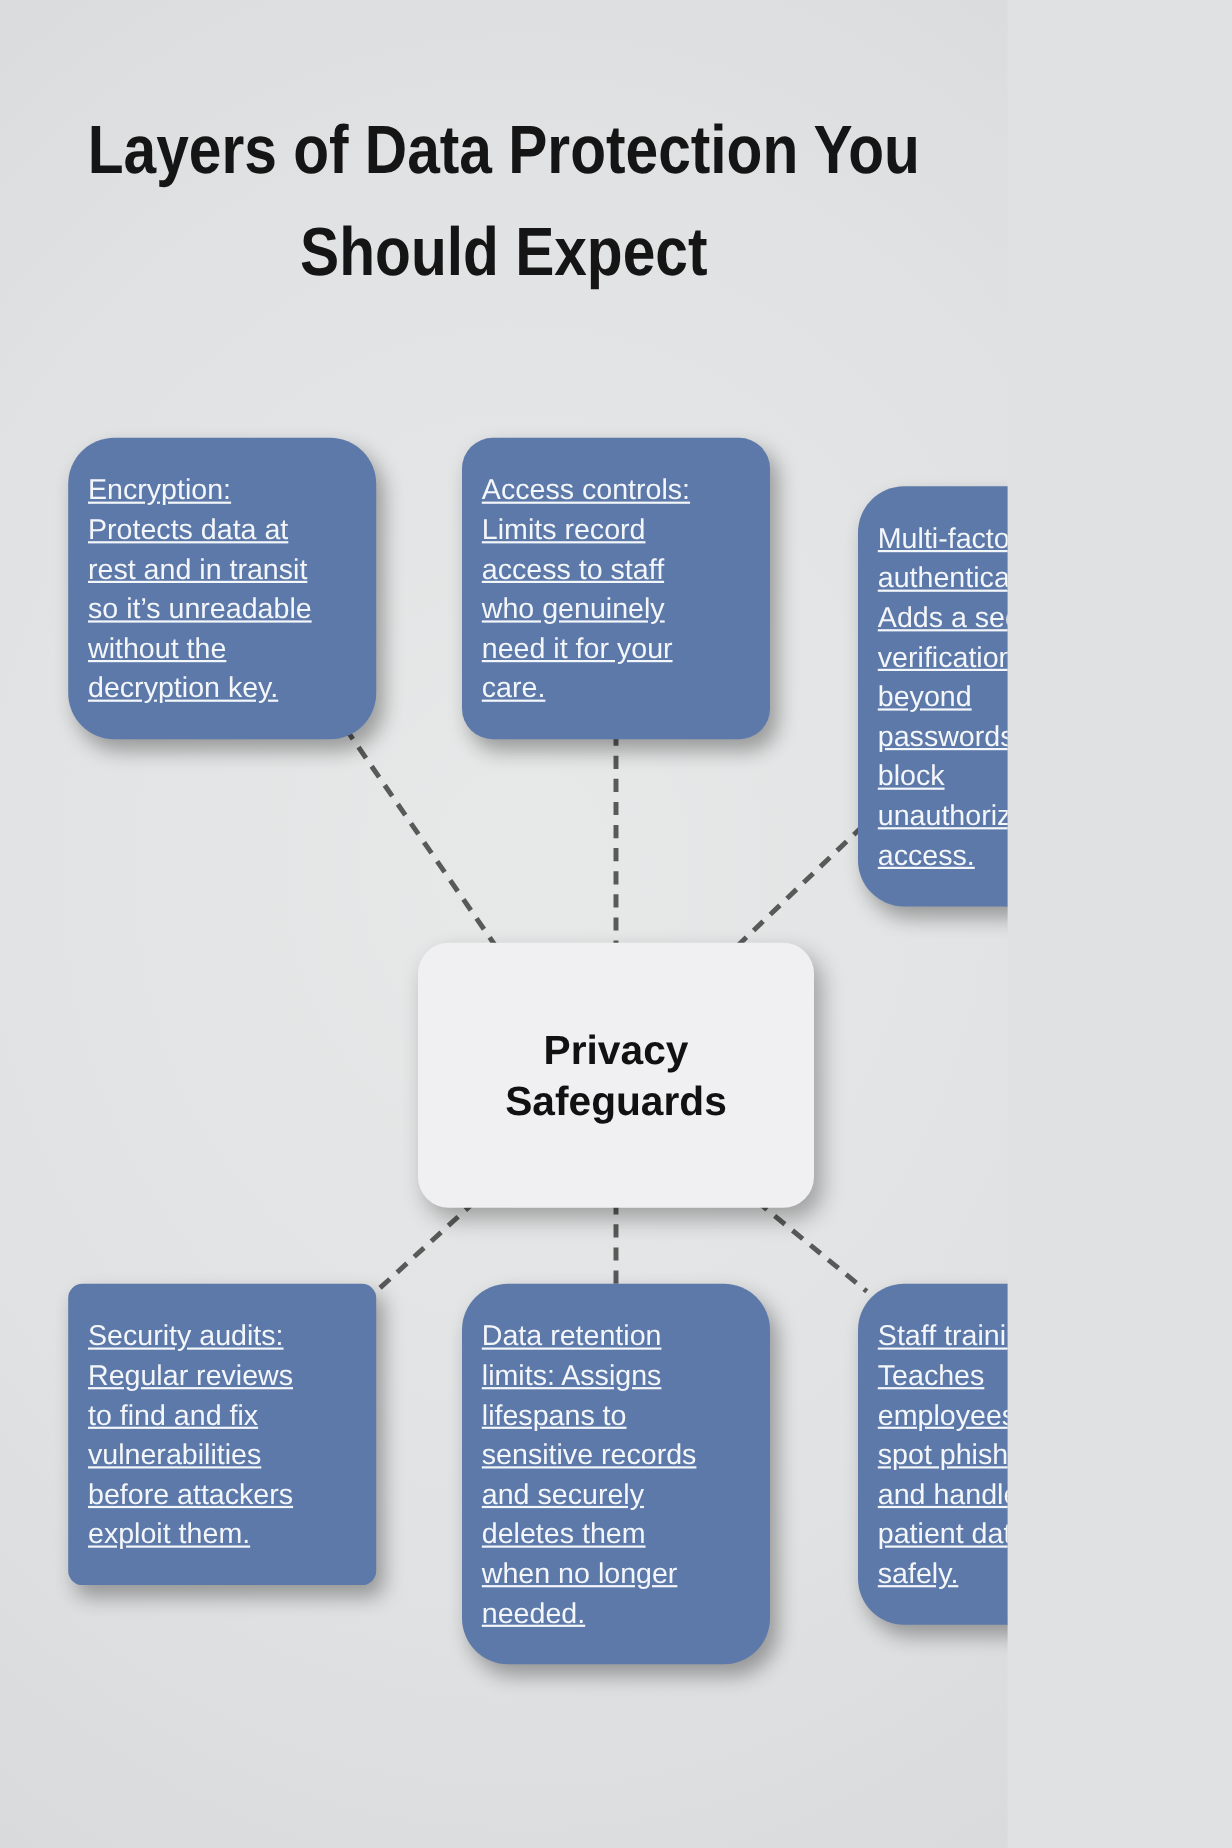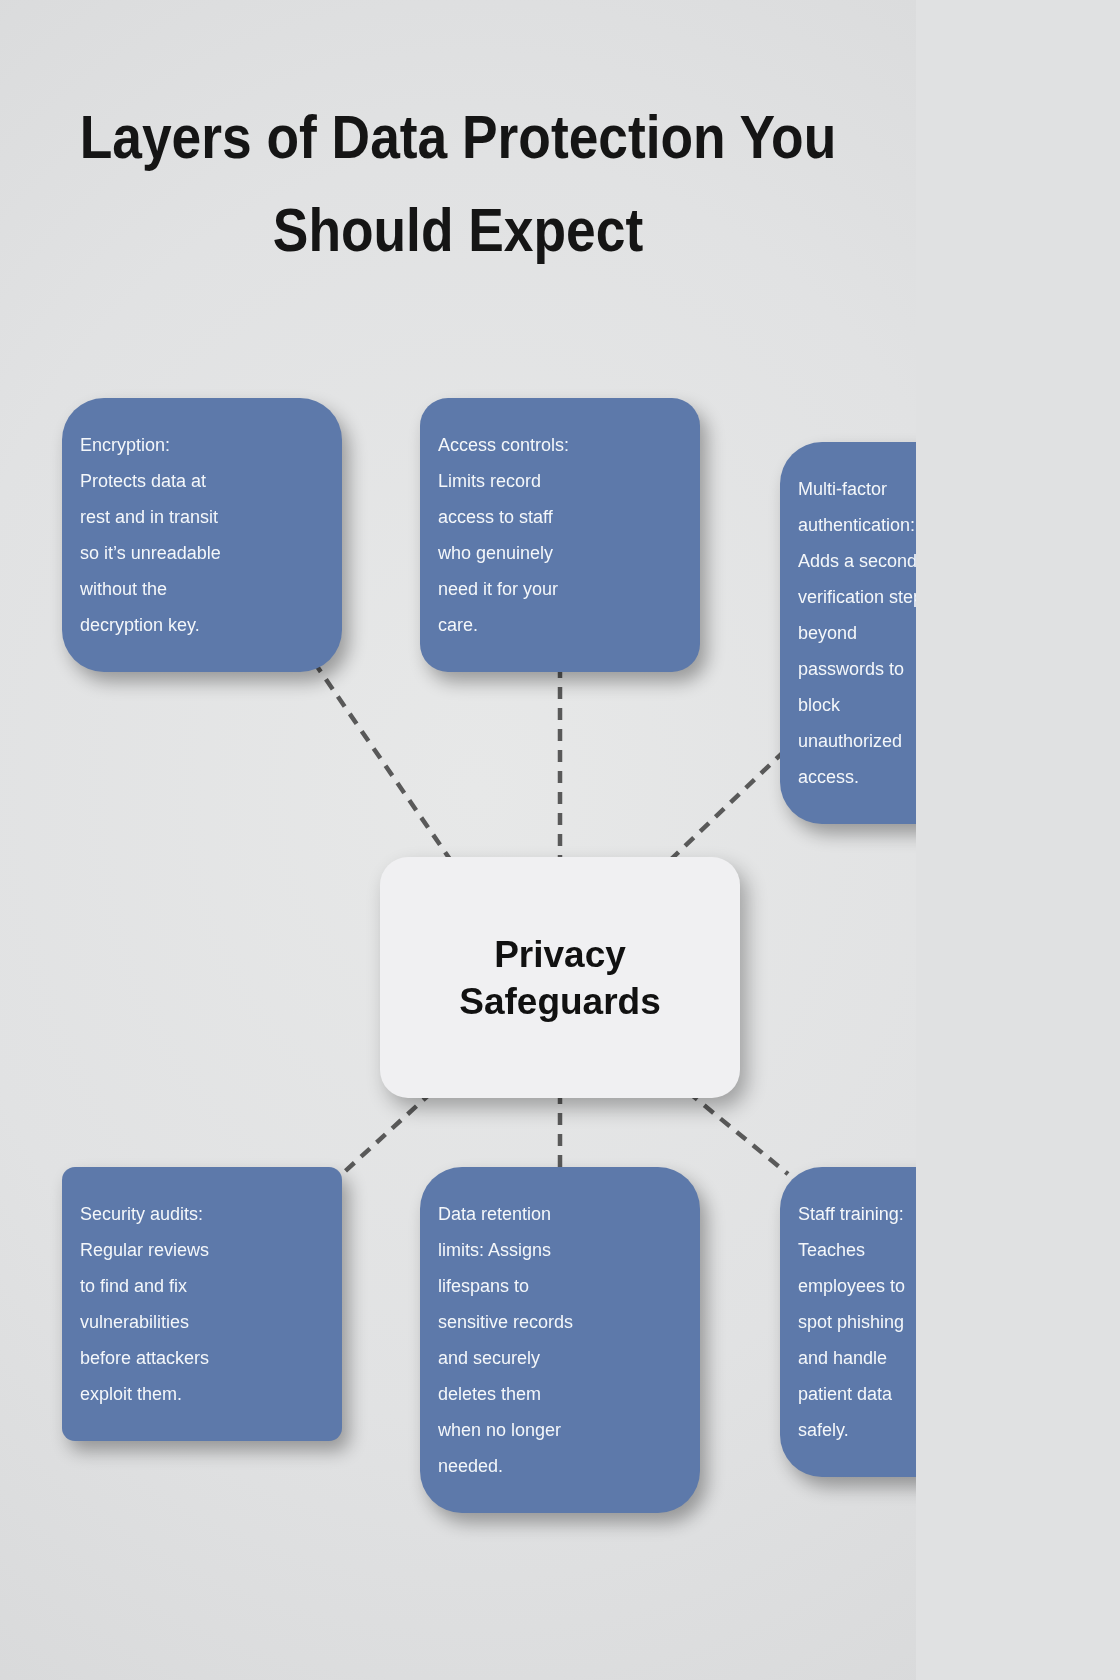--- a/index.html
+++ b/index.html
@@ -40,23 +40,24 @@
   }
   .node{
     position:absolute;width:280px;
     background:var(--node-bg);
     border-radius:42px;
     box-shadow:7px 10px 18px rgba(0,0,0,0.33);
     padding:29px 18px;
   }
   .node p{
     margin:0;
-    font-size:18px;line-height:36px;
+    font-size:26px;line-height:36px;
     color:var(--node-text);
     white-space:pre-line;
+    text-decoration:underline;
   }
   .n1{left:62px;top:398px;}
   .n2{left:420px;top:398px;border-radius:28px;}
   .n3{left:780px;top:398px;margin-top:44px;}
   .n4{left:62px;top:1167px;border-radius:13px;}
   .n5{left:420px;top:1167px;}
   .n6{left:780px;top:1167px;}
   .center-node{
     position:absolute;left:380px;top:857px;width:360px;height:241px;
     background:var(--center-bg);

